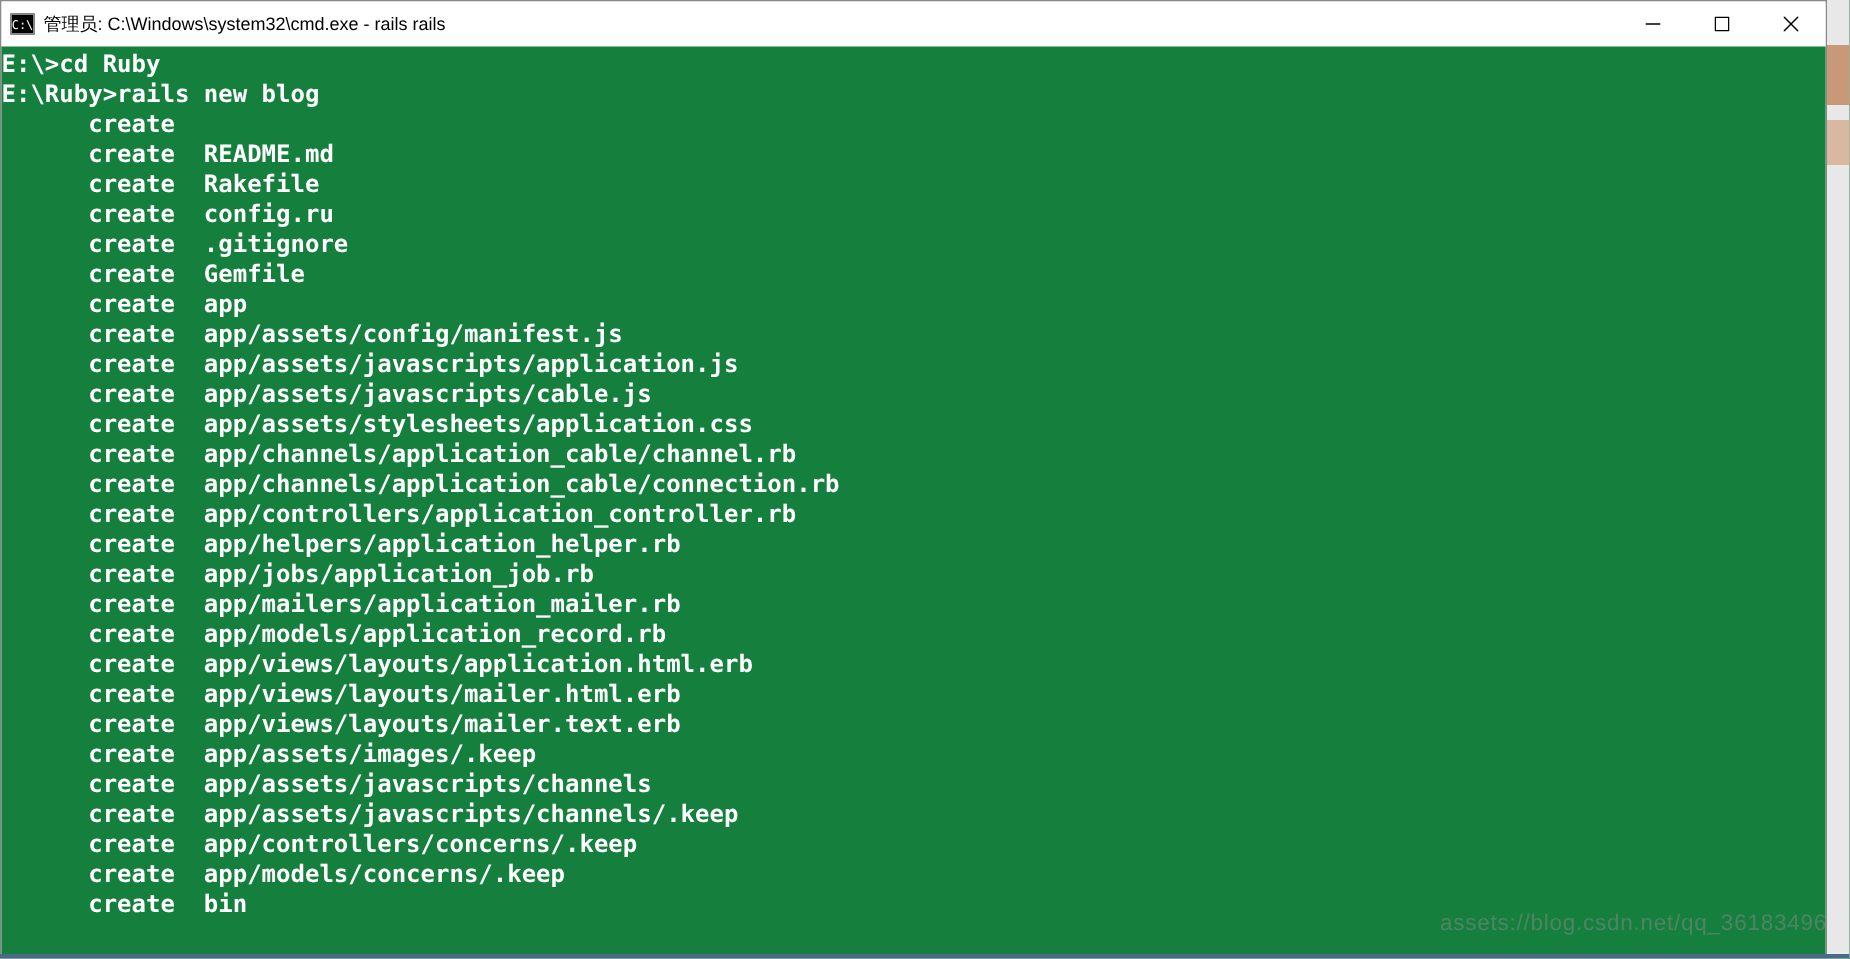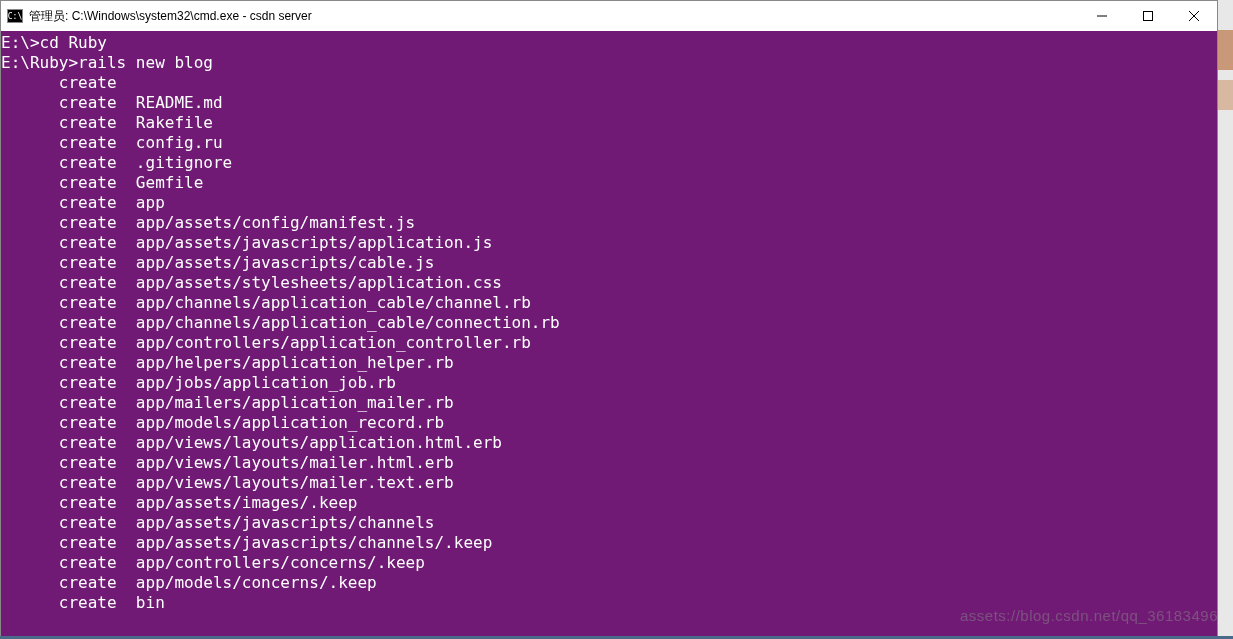--- a/index.html
+++ b/index.html
@@ -59,29 +59,30 @@
       width: 46px;
       height: 30px;
       display: flex;
       align-items: center;
       justify-content: center;
       font-size: 12px;
       cursor: pointer;
       color: #000;
     }
     .terminal-body {
-      background: #701a75;
+      background: #15803d;
       height: calc(100% - 30px);
       padding: 2px 0 0 0;
       overflow: hidden;
       font-family: "NSimSun", "Consolas", monospace;
       font-size: 16px;
       line-height: 20px;
       color: #ffffff;
       white-space: pre;
+      font-weight: bold;
     }
     .term-line {
       display: block;
     }
     .watermark {
       position: absolute;
       bottom: 15px;
       right: 15px;
       color: #888888;
       opacity: 0.5;
@@ -114,21 +115,21 @@
       background: #4a6a8a;
     }
   </style>
 </head>
 <body>
 
 <div class="window">
   <div class="titlebar">
     <div class="titlebar-left">
       <span class="cmd-icon">C:\</span>
-      <span>管理员: C:\Windows\system32\cmd.exe - csdn  server</span>
+      <span>管理员: C:\Windows\system32\cmd.exe - rails  rails</span>
     </div>
     <div class="titlebar-controls">
       <div class="control-btn">
         <svg width="10" height="10" viewBox="0 0 10 10">
             <line x1="0" y1="5" x2="10" y2="5" stroke="currentColor" stroke-width="1"></line>
           </svg>
       </div>
       <div class="control-btn">
         <svg width="10" height="10" viewBox="0 0 10 10">
             <rect x="0.5" y="0.5" width="9" height="9" fill="none" stroke="currentColor" stroke-width="1"></rect>

